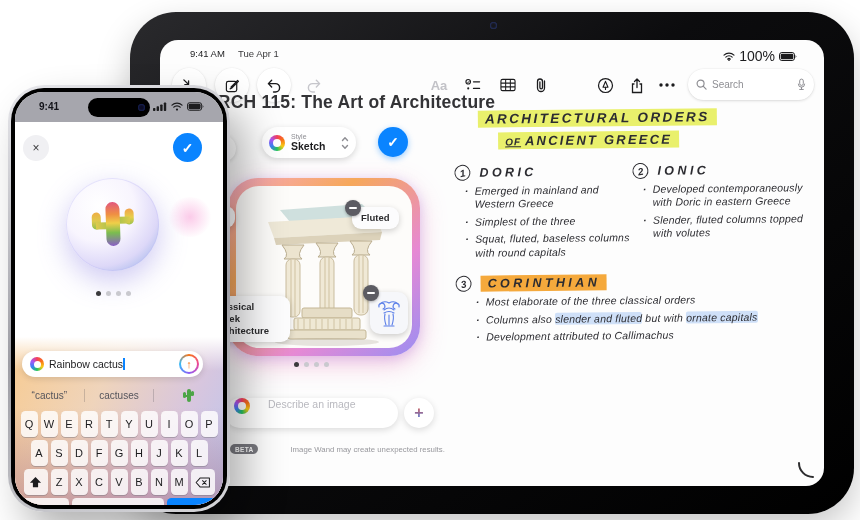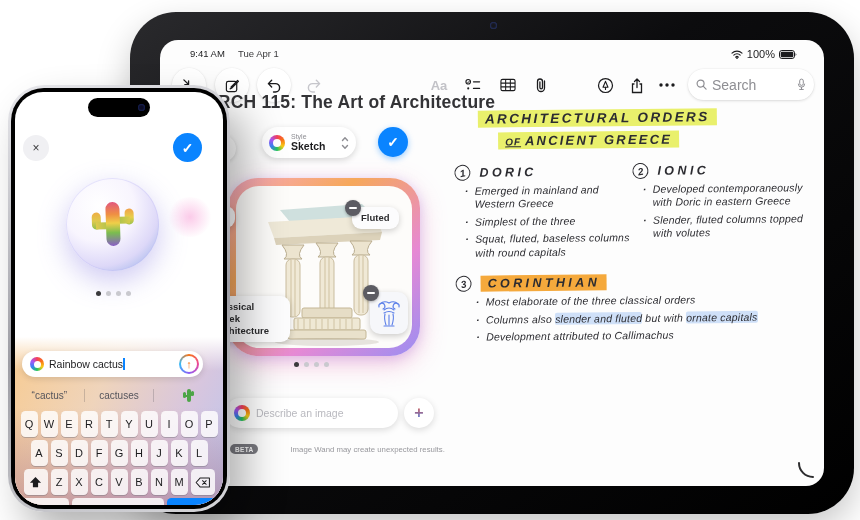--- a/index.html
+++ b/index.html
@@ -9,27 +9,27 @@
 
   
   .ipad{position:absolute;left:130px;top:12px;width:724px;height:502px;background:linear-gradient(145deg,#2a2a2d,#0c0c0e 40%,#000);border-radius:46px;box-shadow:0 14px 34px rgba(0,0,0,.22);z-index:1;}
   .ipad-cam{position:absolute;left:360px;top:10px;width:7px;height:7px;border-radius:50%;background:#17171c;box-shadow:inset 0 0 2px #3a56c0;}
   .ipad-screen{position:absolute;left:30px;top:28px;width:664px;height:446px;background:#fdfdfd;border-radius:18px;overflow:hidden;}
 
   .ipad-status{position:absolute;left:0;top:8px;width:100%;height:14px;font-size:9.5px;color:#1c1c1e;}
   .ist-time{position:absolute;left:30px;font-weight:normal;}
   .ist-date{position:absolute;left:78px;color:#3a3a3c;}
   .ist-right{position:absolute;right:26px;top:0;display:flex;align-items:center;gap:4px;}
-  .ist-batt-label{font-size:11px;color:#1c1c1e;}
+  .ist-batt-label{font-size:14px;color:#1c1c1e;}
 
   .tb-btn{position:absolute;top:28px;width:34px;height:34px;border-radius:17px;background:#fff;box-shadow:0 1px 3px rgba(0,0,0,.13),0 0 0 .5px rgba(0,0,0,.03);display:flex;align-items:center;justify-content:center;}
   .tb-flat{box-shadow:none;background:transparent;}
   .aa{font-size:13px;color:#c2c2c7;font-weight:bold;letter-spacing:0;}
   .search-pill{position:absolute;left:528px;top:29px;width:126px;height:31px;border-radius:16px;background:#fff;box-shadow:0 1px 3px rgba(0,0,0,.12),0 0 0 .5px rgba(0,0,0,.04);display:flex;align-items:center;padding:0 8px;gap:5px;}
-  .search-txt{font-size:14px;color:#8e8e93;flex:1;}
+  .search-txt{font-size:10px;color:#8e8e93;flex:1;}
 
   .note-title{position:absolute;left:45px;top:52px;font-size:17.5px;font-weight:bold;color:#333336;letter-spacing:.2px;}
 
   
   .notes{position:absolute;left:295px;top:66px;width:368px;font-family:"DejaVu Serif",serif;font-style:italic;color:#2c2c31;transform:rotate(-.6deg);}
   .hl-y{background:#e9f06c;padding:1px 7px;}
   .hl-o{background:#f5a93c;padding:1px 7px;}
   .hl-b{background:#cfe0f8;border-radius:2px;}
   .nh1{margin:4px 0 0 24px;font-size:13.5px;letter-spacing:2.4px;font-weight:bold;}
   .nh2{margin:7px 0 0 44px;font-size:13px;letter-spacing:2.2px;font-weight:bold;}
@@ -57,21 +57,21 @@
   .iw-card-in{width:100%;height:100%;background:#fdfcfa;border-radius:23px;overflow:hidden;display:flex;align-items:flex-end;justify-content:center;}
   .tag{position:absolute;background:#fcfcfd;border-radius:9px;box-shadow:0 2px 6px rgba(0,0,0,.18);font-size:9.5px;font-weight:bold;color:#2c2c2e;padding:5px 9px;line-height:1.25;}
   .minus{position:absolute;width:16px;height:16px;border-radius:50%;background:#5c5c63;box-shadow:0 1px 3px rgba(0,0,0,.3);display:flex;align-items:center;justify-content:center;}
   .minus::after{content:"";width:8px;height:2px;background:#fff;border-radius:1px;}
   .thumb{position:absolute;left:210px;top:252px;width:38px;height:42px;background:#f6f7fa;border-radius:10px;box-shadow:0 2px 6px rgba(0,0,0,.2);display:flex;align-items:center;justify-content:center;}
   .dots{display:flex;gap:5px;}
   .dot{width:5px;height:5px;border-radius:50%;background:#c9c9ce;}
   .dot.on{background:#3a3a3c;}
   .iw-dots{position:absolute;left:134px;top:322px;}
 
-  .iw-input{position:absolute;left:65px;top:358px;width:173px;height:30px;border-radius:16px;background:#fff;box-shadow:0 2px 7px rgba(0,0,0,.14);display:flex;align-items:center;padding:0 9px;gap:6px;}
+  .iw-input{position:absolute;left:65px;top:358px;width:173px;height:30px;border-radius:16px;background:#fff;box-shadow:0 2px 7px rgba(0,0,0,.14);display:flex;align-items:flex-start;padding:0 9px;gap:18px;}
   .iw-ph{font-size:10.5px;color:#b9b9bf;}
   .iw-plus{position:absolute;left:244px;top:358px;width:30px;height:30px;border-radius:50%;background:#fff;box-shadow:0 2px 7px rgba(0,0,0,.14);display:flex;align-items:center;justify-content:center;}
   .plus-g{font-size:16px;font-weight:bold;background:linear-gradient(#e5533d,#3b82f6);-webkit-background-clip:text;background-clip:text;color:transparent;line-height:1;}
   .iw-foot{position:absolute;left:70px;top:404px;display:flex;align-items:center;gap:4px;}
   .beta{background:#7a7a80;color:#fff;font-size:6.5px;font-weight:bold;border-radius:6px;padding:1.5px 5px;letter-spacing:.3px;}
   .foot-txt{font-size:7.8px;color:#98989d;margin-left:28px;}
   .corner-arc{position:absolute;right:8px;bottom:6px;}
 
   
   .iphone{position:absolute;left:8px;top:85px;width:222px;height:427px;border-radius:36px;background:linear-gradient(160deg,#e8e8ec,#9d9da4 55%,#d6d6da);padding:3px;box-shadow:16px 22px 40px rgba(0,0,0,.30);z-index:10;}
@@ -353,20 +353,42 @@
       <svg class="corner-arc" width="20" height="20" viewBox="0 0 20 20">
           <path d="M3 17 A 14 14 0 0 0 17 3" stroke="#2c2c2e" stroke-width="2" fill="none" stroke-linecap="round" transform="rotate(90 10 10)"></path>
         </svg>
     </div>
   </div>
 
   <div class="iphone">
     <div class="iphone-black">
       <div class="iphone-screen">
 
+        <div class="ip-status">
+          <span class="ip-time">9:41</span>
+          <span class="ip-sticons">
+            <svg width="14" height="9" viewBox="0 0 14 9">
+                <g fill="#1c1c1e">
+                  <rect x="0" y="6" width="2.4" height="3" rx=".7"></rect>
+                  <rect x="3.6" y="4.3" width="2.4" height="4.7" rx=".7"></rect>
+                  <rect x="7.2" y="2.5" width="2.4" height="6.5" rx=".7"></rect>
+                  <rect x="10.8" y="0.6" width="2.4" height="8.4" rx=".7"></rect>
+                </g>
+              </svg>
+            <svg width="12" height="9" viewBox="0 0 12 9">
+                <path d="M1 3.2 A7 7 0 0 1 11 3.2 M2.8 5.2 A4.4 4.4 0 0 1 9.2 5.2" stroke="#1c1c1e" stroke-width="1.2" fill="none" stroke-linecap="round"></path>
+                <circle cx="6" cy="7.6" r="1.1" fill="#1c1c1e"></circle>
+              </svg>
+            <svg width="18" height="9" viewBox="0 0 19 9">
+                <rect x=".5" y=".5" width="15" height="8" rx="2.4" fill="none" stroke="#1c1c1e"></rect>
+                <rect x="1.7" y="1.7" width="12.6" height="5.6" rx="1.4" fill="#1c1c1e"></rect>
+                <path d="M16.6 3 a2 2 0 0 1 0 3 z" fill="#1c1c1e"></path>
+              </svg>
+          </span>
+        </div>
         <div class="island"></div>
 
         <div class="sheet">
           <div class="ip-close">
               <span>×</span>
             </div>
           <div class="ip-check">
               <span>✓</span>
             </div>
           <div class="blob"></div>

